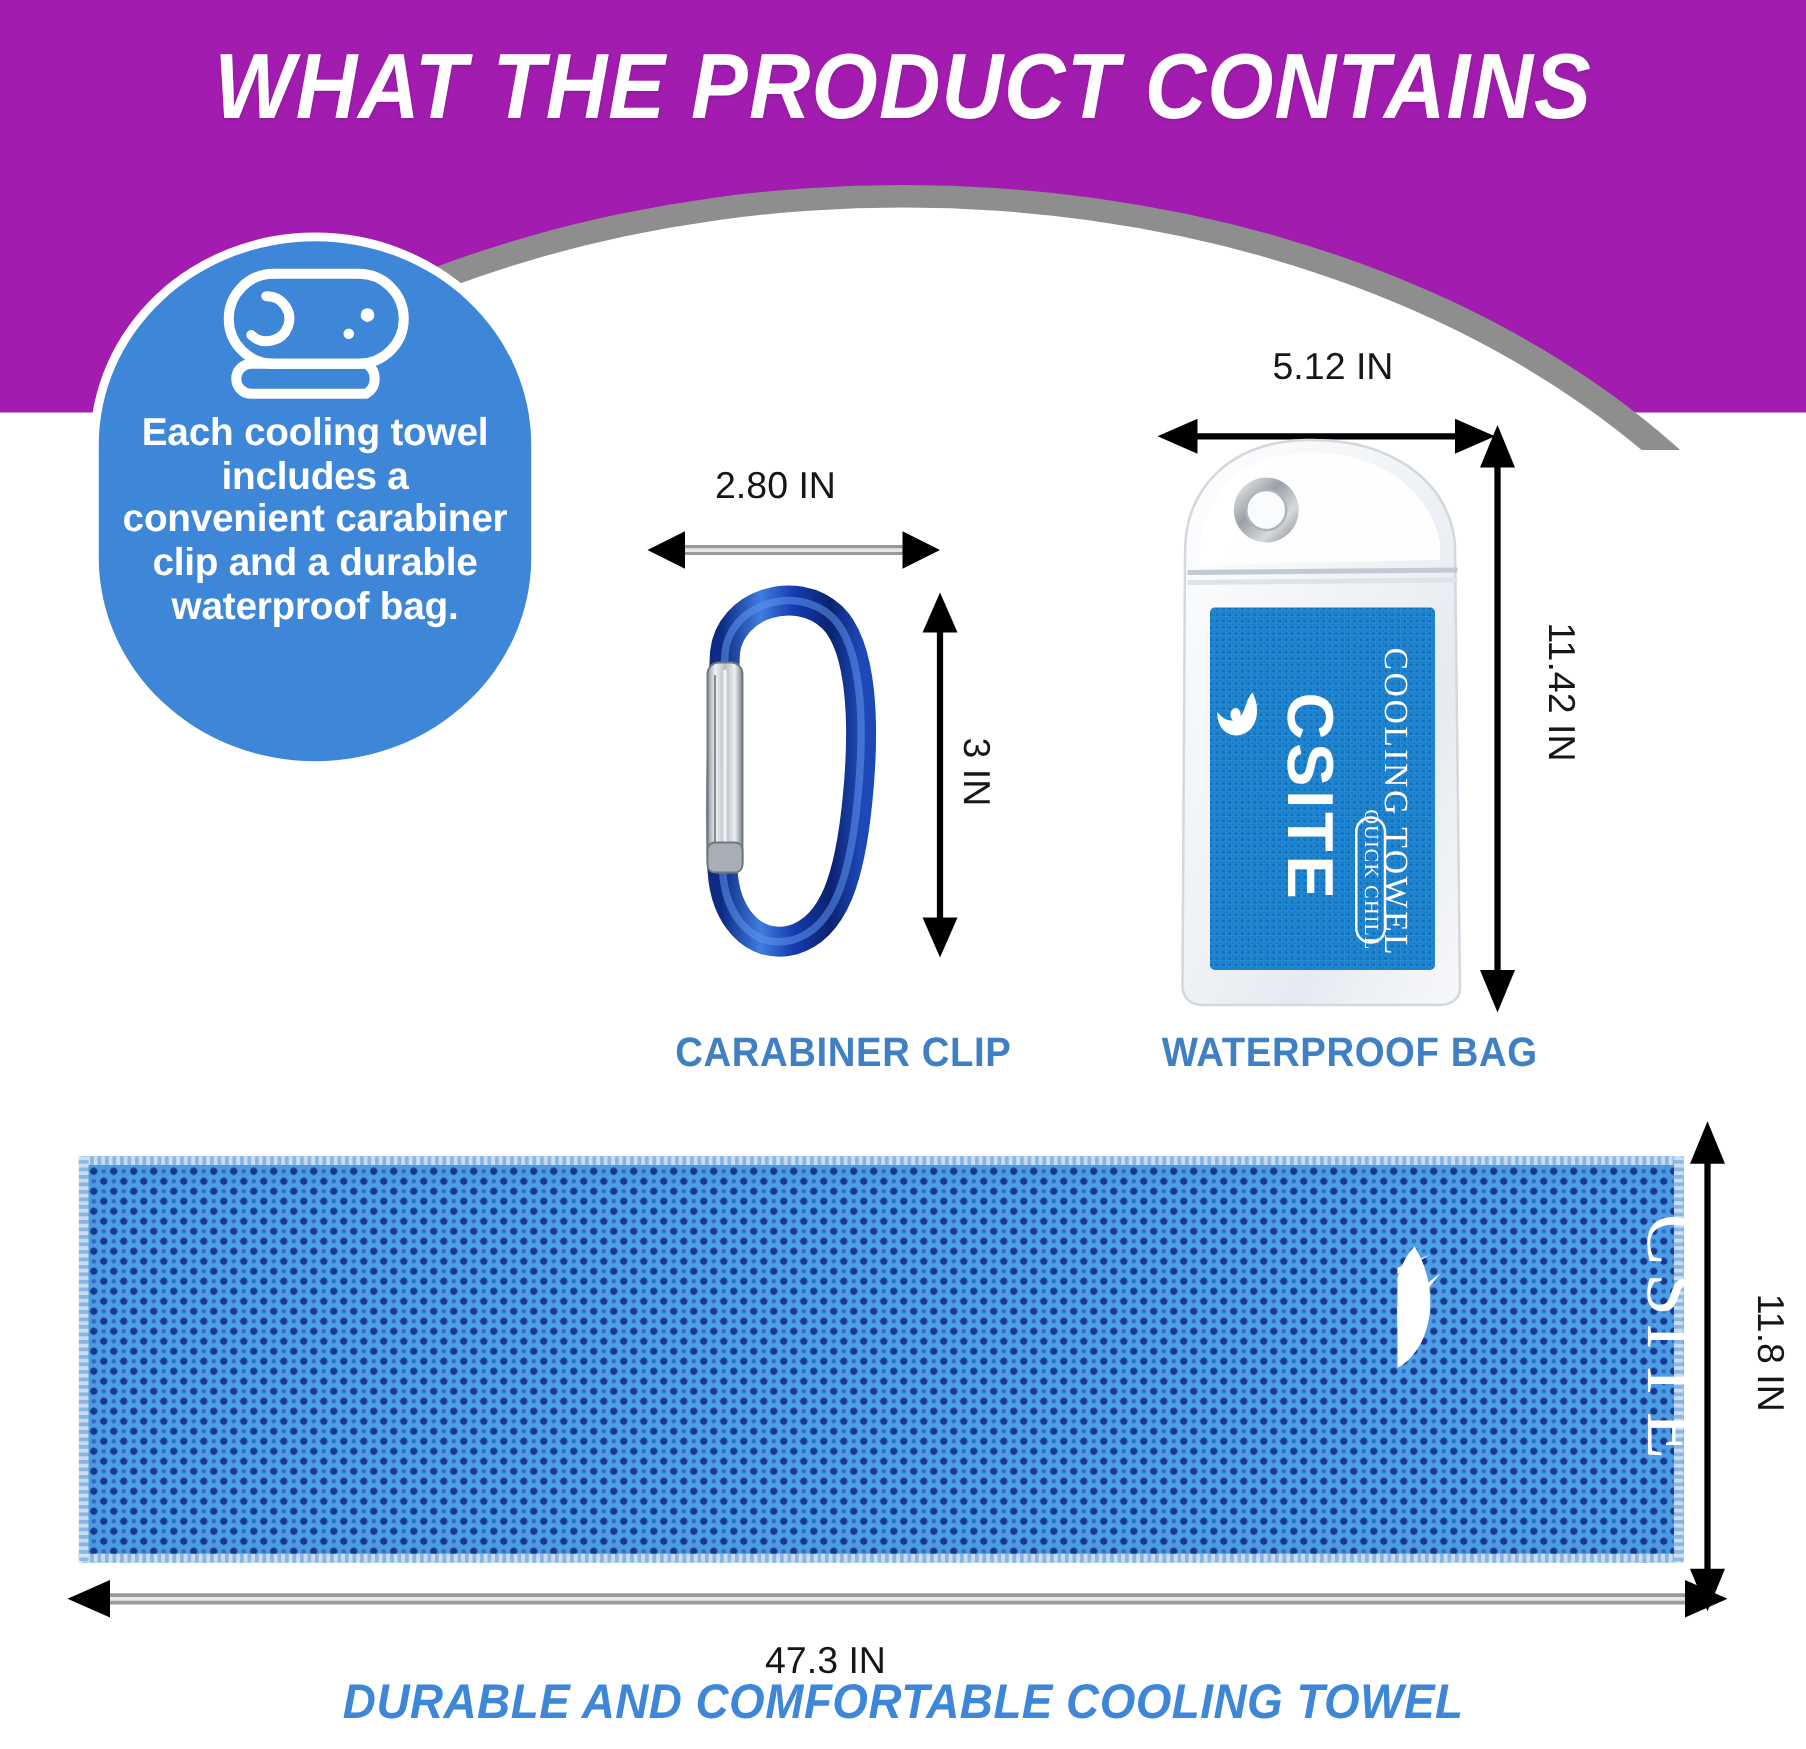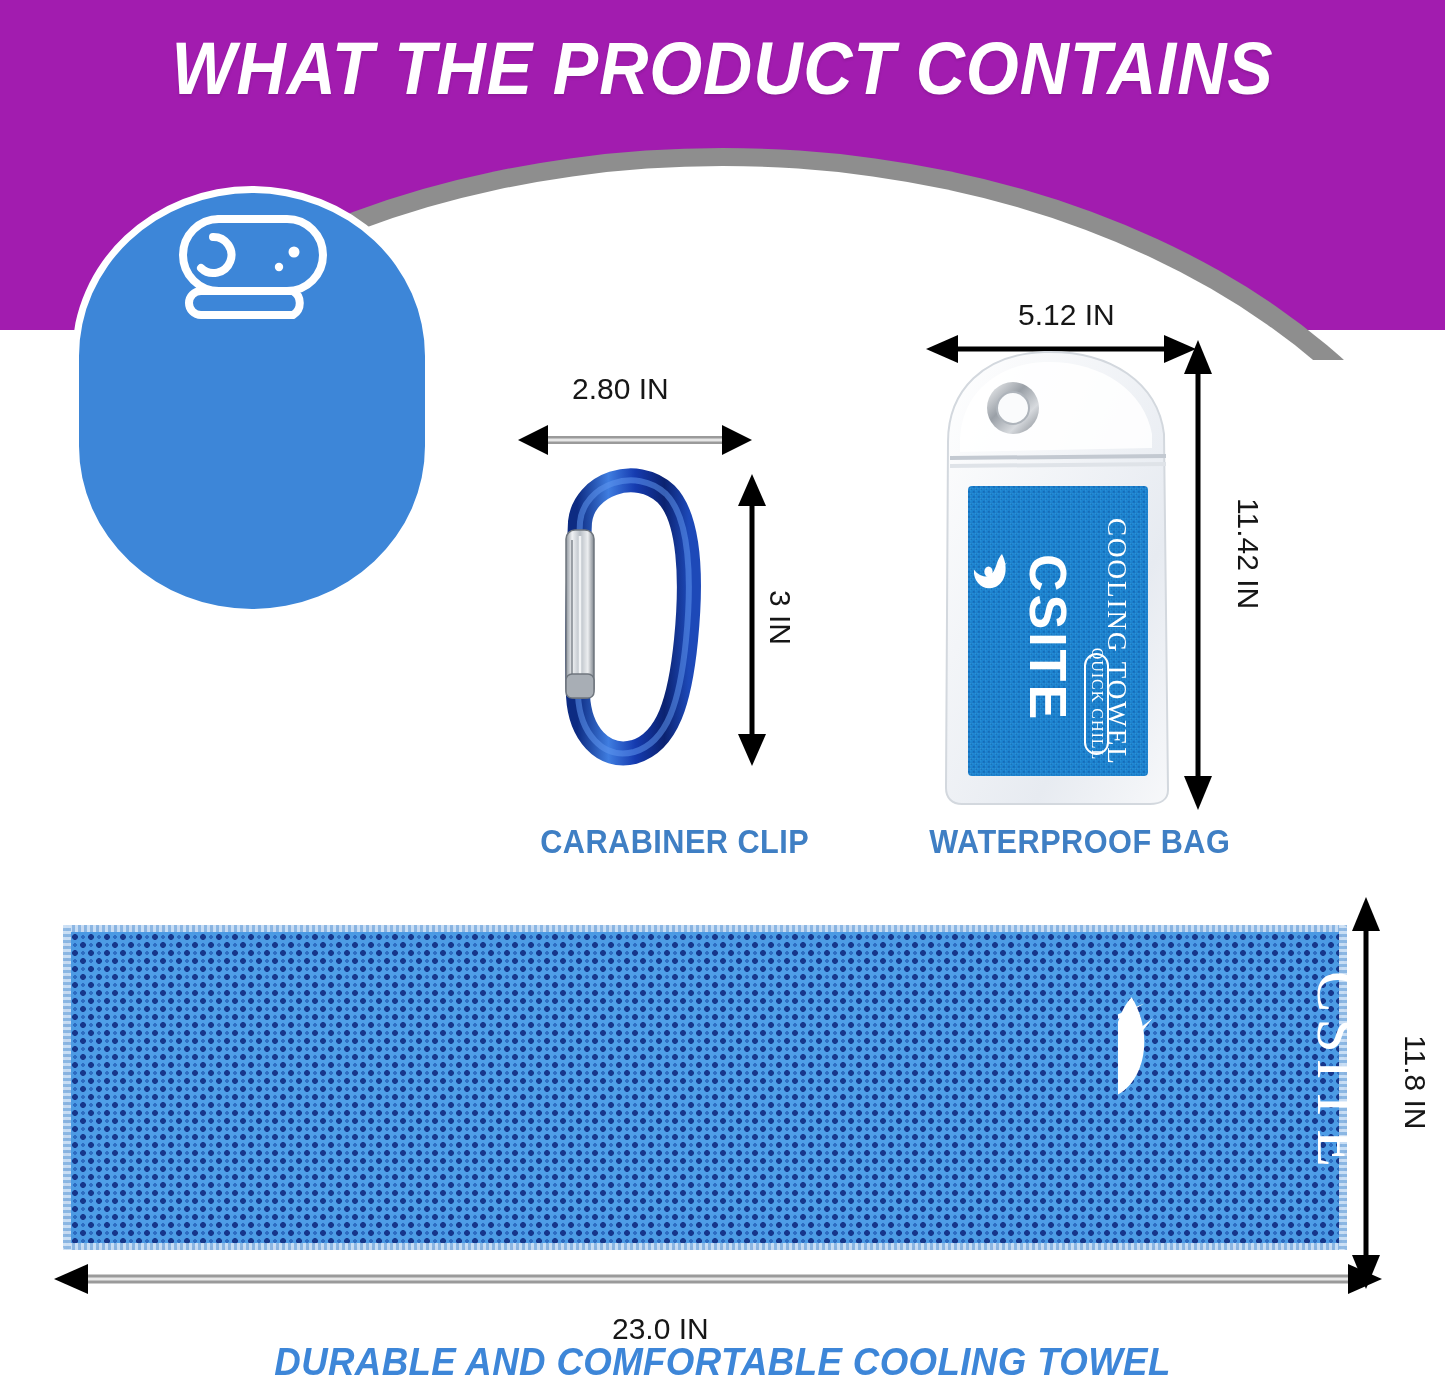--- a/index.html
+++ b/index.html
@@ -159,20 +159,21 @@
   <svg id="towel-roll-icon" width="170" height="112" viewBox="0 0 170 112">
     <g fill="none" stroke="#ffffff" stroke-width="8" stroke-linecap="round" stroke-linejoin="round">
       <path d="M52 8 H120 a36 36 0 0 1 0 72 H48"></path>
       <path d="M52 8 a36 36 0 0 0 0 72"></path>
       <path d="M46 26 a18 18 0 1 1 -12 31"></path>
       <path d="M34 80 H126 a14 14 0 0 1 0 24 H34 a12 12 0 0 1 0 -24"></path>
     </g>
     <circle cx="127" cy="41" r="5.5" fill="#ffffff"></circle>
     <circle cx="112" cy="56" r="4.2" fill="#ffffff"></circle>
   </svg>
+  <div id="badge-text">Each cooling towel includes a convenient carabiner clip and a durable waterproof bag.</div>
 </div>
 
 <div class="dim-label" style="left:572px;top:372px;">2.80 IN</div>
 
 <svg style="position:absolute;left:510px;top:418px;" width="250" height="44">
   <line x1="26" y1="22" x2="224" y2="22" stroke="#9a9a9a" stroke-width="8"></line>
   <line x1="26" y1="22" x2="224" y2="22" stroke="#e6e6e6" stroke-width="3"></line>
   <polygon points="8,22 38,7 38,37" fill="#000000"></polygon>
   <polygon points="242,22 212,7 212,37" fill="#000000"></polygon>
 </svg>
@@ -218,21 +219,21 @@
 
     <rect x="26" y="70" width="28" height="168" rx="9" fill="url(#gateGrad)" stroke="#6f767e" stroke-width="1.5"></rect>
     <line x1="40" y1="76" x2="40" y2="232" stroke="#fbfcfd" stroke-width="2.5" opacity="0.85"></line>
     <line x1="32" y1="80" x2="32" y2="228" stroke="#6d747c" stroke-width="1.6" opacity="0.8"></line>
     <rect x="26" y="214" width="28" height="24" rx="6" fill="#a8aeb5" stroke="#6f767e" stroke-width="1.5"></rect>
   </svg>
 </div>
 
 <div class="part-caption" style="left:530px;top:823px;">CARABINER CLIP</div>
 
-<div class="dim-label" style="left:1018px;top:298px;">5.12 IN</div>
+<div class="dim-label" style="left:1018px;top:277px;">5.12 IN</div>
 
 <svg style="position:absolute;left:920px;top:328px;" width="282" height="42">
   <line x1="22" y1="21" x2="260" y2="21" stroke="#000000" stroke-width="5"></line>
   <polygon points="6,21 38,7 38,35" fill="#000000"></polygon>
   <polygon points="276,21 244,7 244,35" fill="#000000"></polygon>
 </svg>
 
 <svg style="position:absolute;left:1176px;top:336px;" width="44" height="478">
   <line x1="22" y1="18" x2="22" y2="460" stroke="#000000" stroke-width="5"></line>
   <polygon points="22,4 8,38 36,38" fill="#000000"></polygon>
@@ -330,15 +331,15 @@
   <polygon points="22,396 8,362 36,362" fill="#000000"></polygon>
 </svg>
 <div class="dim-label rot" style="left:1432px;top:1035px;">11.8 IN</div>
 
 <svg style="position:absolute;left:48px;top:1258px;" width="1340" height="42">
   <line x1="24" y1="21" x2="1316" y2="21" stroke="#9a9a9a" stroke-width="9"></line>
   <line x1="24" y1="21" x2="1316" y2="21" stroke="#e8e8e8" stroke-width="3"></line>
   <polygon points="6,21 40,6 40,36" fill="#000000"></polygon>
   <polygon points="1334,21 1300,6 1300,36" fill="#000000"></polygon>
 </svg>
-<div class="dim-label" style="left:612px;top:1312px;">23.0 IN</div>
+<div class="dim-label" style="left:612px;top:1312px;">47.3 IN</div>
 
 <div id="footer-caption">DURABLE AND COMFORTABLE COOLING TOWEL</div>
 
 </body></html>

